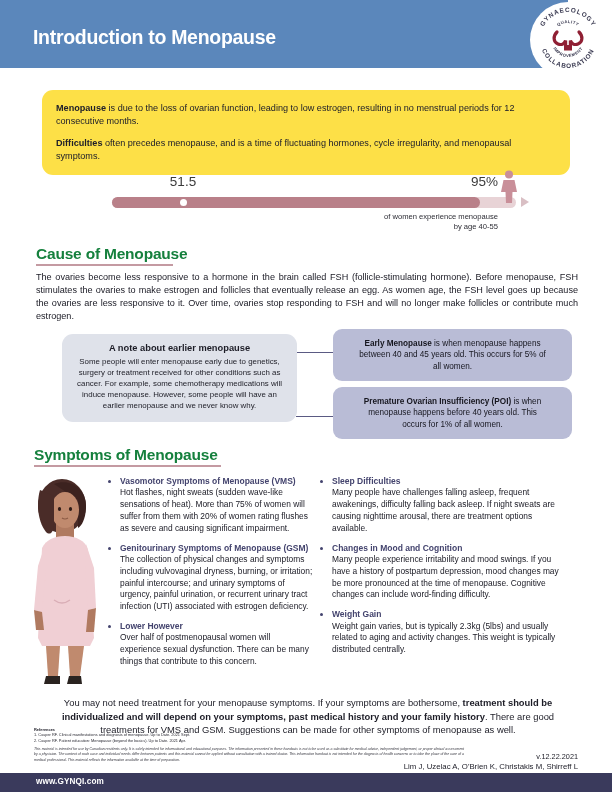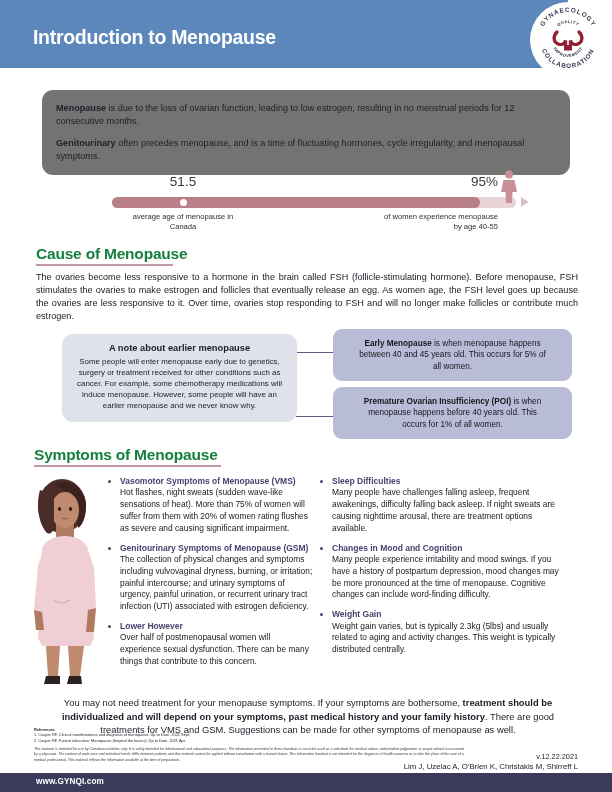--- a/index.html
+++ b/index.html
@@ -42,21 +42,21 @@
   .logo-mid text {
     font-family: "Liberation Sans", sans-serif;
     font-size: 4.2px; font-weight: bold; fill: #3b3b52;
     letter-spacing: 0.4px;
   }
 
   
   .def-box {
     position: absolute; left: 42px; top: 90px;
     width: 528px; padding: 12px 14px 12px 14px;
-    background: #737373;
+    background: #fde047;
     border-radius: 11px;
   }
   .def-box p {
     font-size: 9.1px; color: #20202a; line-height: 1.46;
   }
   .def-box p + p { margin-top: 8px; }
   .def-box b { font-weight: bold; }
 
   
   .stat-zone {
@@ -228,32 +228,31 @@
                C41,41 44,43.6 48,42 C53,40 53,34 49,30" fill="none" stroke="#8f1f33" stroke-width="3.2" stroke-linecap="round"></path>
       <rect x="35.4" y="43" width="5.2" height="5" fill="#8f1f33"></rect>
     </svg>
   </div>
 
   <div class="def-box">
     <p>
       <b>Menopause</b><span> is due to the loss of ovarian function, leading to low estrogen, resulting in no menstrual periods for 12 consecutive months.</span>
     </p>
     <p>
-      <b>Genitourinary</b><span> often precedes menopause, and is a time of fluctuating hormones, cycle irregularity, and menopausal symptoms.</span>
+      <b>Difficulties</b><span> often precedes menopause, and is a time of fluctuating hormones, cycle irregularity, and menopausal symptoms.</span>
     </p>
   </div>
 
   <div class="stat-zone">
     <div class="stat-track">
       <div class="stat-fill"></div>
     </div>
     <div class="stat-arrow"></div>
     <div class="stat-dot"></div>
     <div class="stat-num-left">51.5</div>
-    <div class="stat-cap-left">average age of menopause in Canada</div>
     <div class="stat-num-right">95%</div>
     <div class="stat-cap-right">of women experience menopause by age 40-55</div>
     <svg class="stat-person" viewBox="0 0 20 34">
       <circle cx="10" cy="4.5" r="4" fill="#c98f99"></circle>
       <path d="M4.5,10 L15.5,10 L18,22 L13.5,22 L13,33 L7,33 L6.5,22 L2,22 Z" fill="#c98f99"></path>
     </svg>
   </div>
 
   <div class="sec-head" style="left:36px; top:245px;">Cause of Menopause</div>
   <div class="sec-rule" style="left:36px; top:264px; width:137px;"></div>

